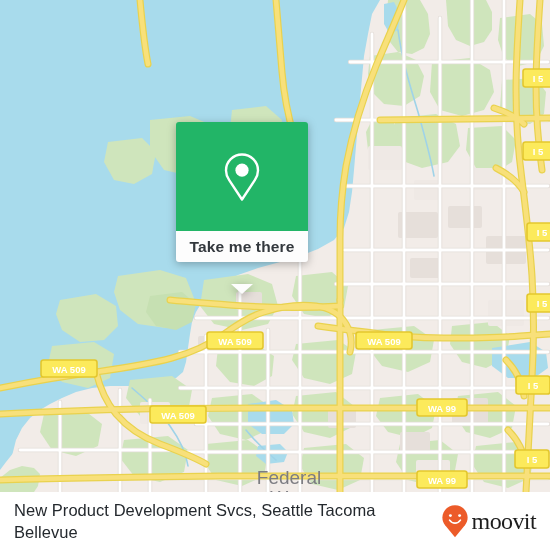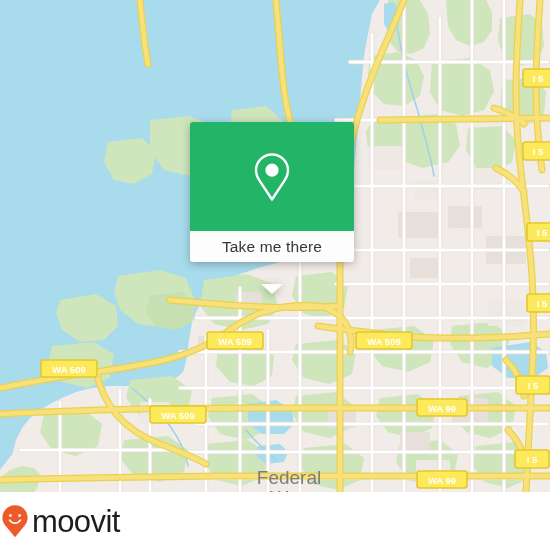--- a/index.html
+++ b/index.html
@@ -18,22 +18,22 @@
   
   .attrib{
     position:absolute;left:0;top:467px;height:25px;
     background:rgba(255,255,255,.80);
     display:flex;align-items:center;padding:0 10px 0 14px;
     font-size:13.5px;color:#3a3a3a;letter-spacing:.1px;
     z-index:40;
   }
 
   
-  .popup{position:absolute;left:190px;top:122px;width:164px;z-index:60;
-         filter:drop-shadow(0 2px 4px rgba(0,0,0,.28));}
+  .popup{position:absolute;left:176px;top:122px;width:132px;z-index:60;
+         filter:drop-shadow(0 2px 4px rgba(0,0,0,.28));font-weight:bold;}
   .popup-top{
     height:109px;background:#22b567;border-radius:3px 3px 0 0;
     display:flex;align-items:center;justify-content:center;
   }
   .popup-bot{
     height:31px;background:#fdfdfd;border-radius:0 0 3px 3px;
     display:flex;align-items:center;justify-content:center;
     font-size:15.5px;color:#33383d;letter-spacing:.15px;
   }
   .popup-tail{
@@ -45,22 +45,22 @@
 
   
   .footer{position:absolute;left:0;top:492px;width:550px;height:58px;background:#fff;
           display:flex;align-items:center;}
   .footer-title{
     flex:1;padding-left:14px;padding-right:6px;
     font-size:16.5px;line-height:22px;color:#24292e;letter-spacing:.05px;
   }
   .brand{display:flex;align-items:center;padding-right:14px;gap:2px;}
   .brand-mark{width:30px;height:34px;display:block;}
-  .brand-word{font-size:31px;line-height:31px;color:#1d1d1d;letter-spacing:-.6px;
-               font-weight:400;font-family:Liberation Sans, sans-serif;}
+  .brand-word{font-size:24px;line-height:31px;color:#1d1d1d;letter-spacing:-.6px;
+               font-weight:400;font-family:Liberation Serif, serif;}
 </style>
 </head>
 <body>
 
 <div id="app">
 
   <div class="map">
     <svg width="550" height="492" viewBox="0 0 550 492">
       <defs>
         <style>
@@ -350,20 +350,21 @@
         <circle cx="22" cy="19.2" r="6.6" fill="#ffffff"></circle>
       </svg>
     </div>
     <div class="popup-bot">
       <span>Take me there</span>
     </div>
     <div class="popup-tail"></div>
   </div>
 
   <div class="footer">
+    <div class="footer-title">New Product Development Svcs, Seattle Tacoma Bellevue</div>
     <div class="brand">
       <svg class="brand-mark" viewBox="0 0 30 34">
         <path d="M15 1.2C8 1.2 2.4 6.7 2.4 13.6c0 2.9 1 5.6 2.7 7.7L15 33.2l9.9-11.9c1.7-2.1 2.7-4.8 2.7-7.7C27.6 6.7 22 1.2 15 1.2z" fill="#ec5b29"></path>
         <circle cx="10.4" cy="11.6" r="1.45" fill="#ffffff"></circle>
         <circle cx="19.6" cy="11.6" r="1.45" fill="#ffffff"></circle>
         <path d="M9.6 16.1c1.4 2.1 3.2 3.1 5.4 3.1s4-1 5.4-3.1" fill="none" stroke="#ffffff" stroke-width="1.7" stroke-linecap="round"></path>
       </svg>
       <span class="brand-word">moovit</span>
     </div>
   </div>

